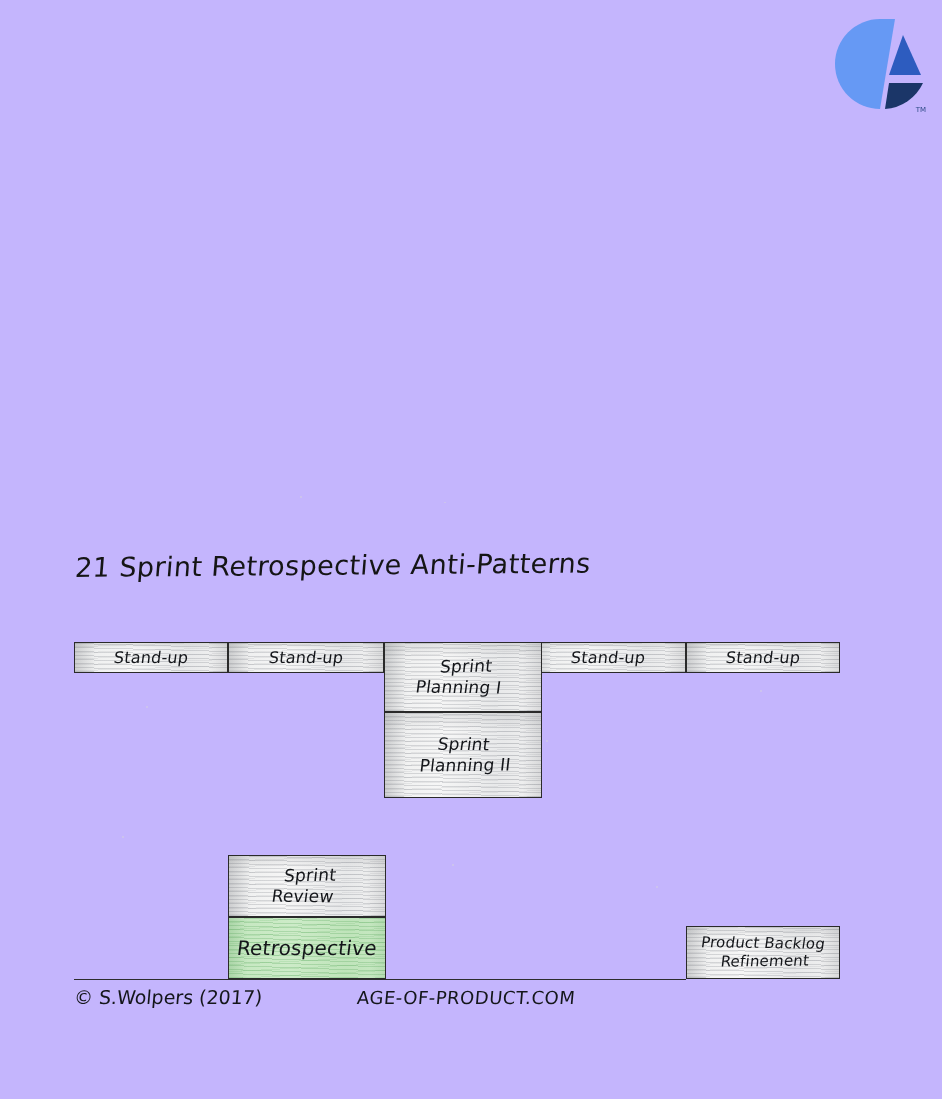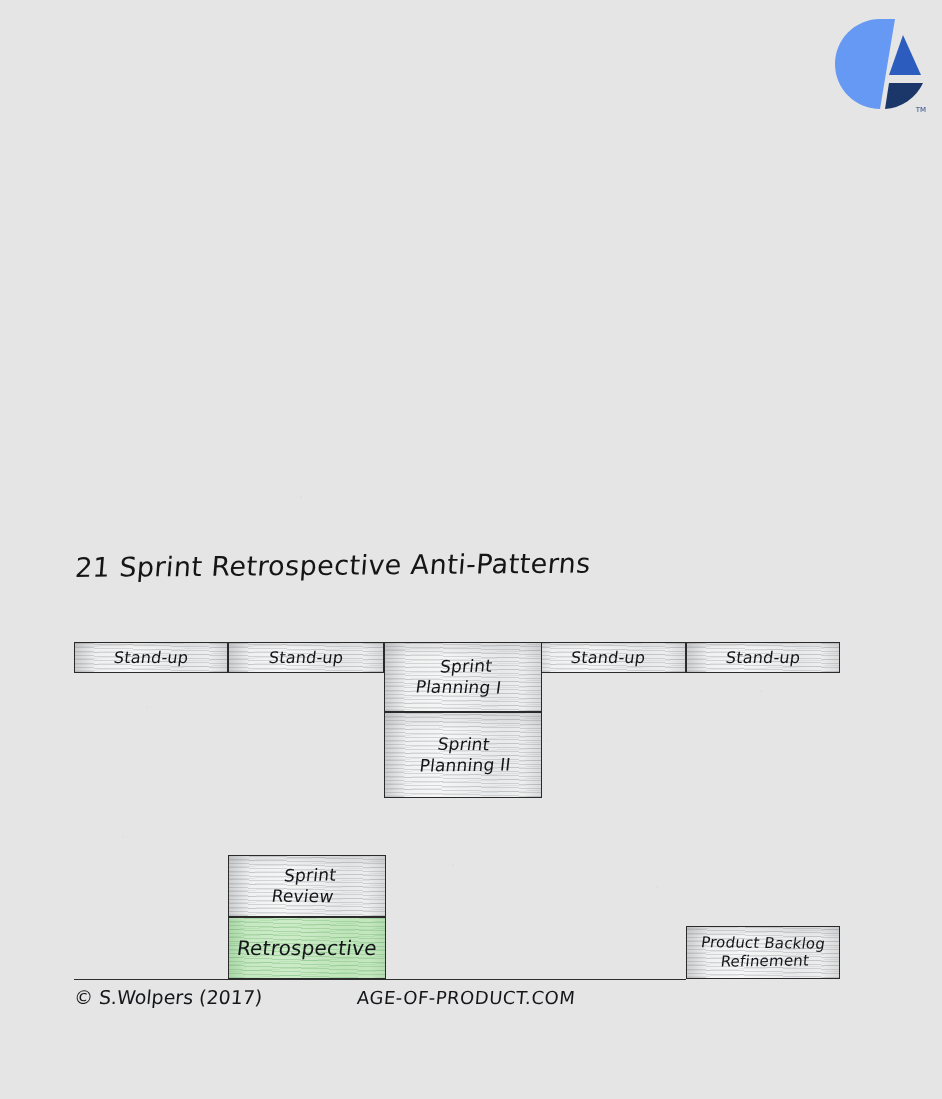--- a/index.html
+++ b/index.html
@@ -14,21 +14,21 @@
     position: relative;
     overflow: hidden;
     font-family: "DejaVu Sans", sans-serif;
     color: #111111;
   }
 
   
   #page {
     position: absolute;
     inset: 0;
-    background: #e5e5e5;
+    background: #c4b5fd;
     padding-left: 43px;
   }
 
   
   .speckle {
     position: absolute;
     background: #d8d8d8;
     border-radius: 50%;
     opacity: .55;
   }

